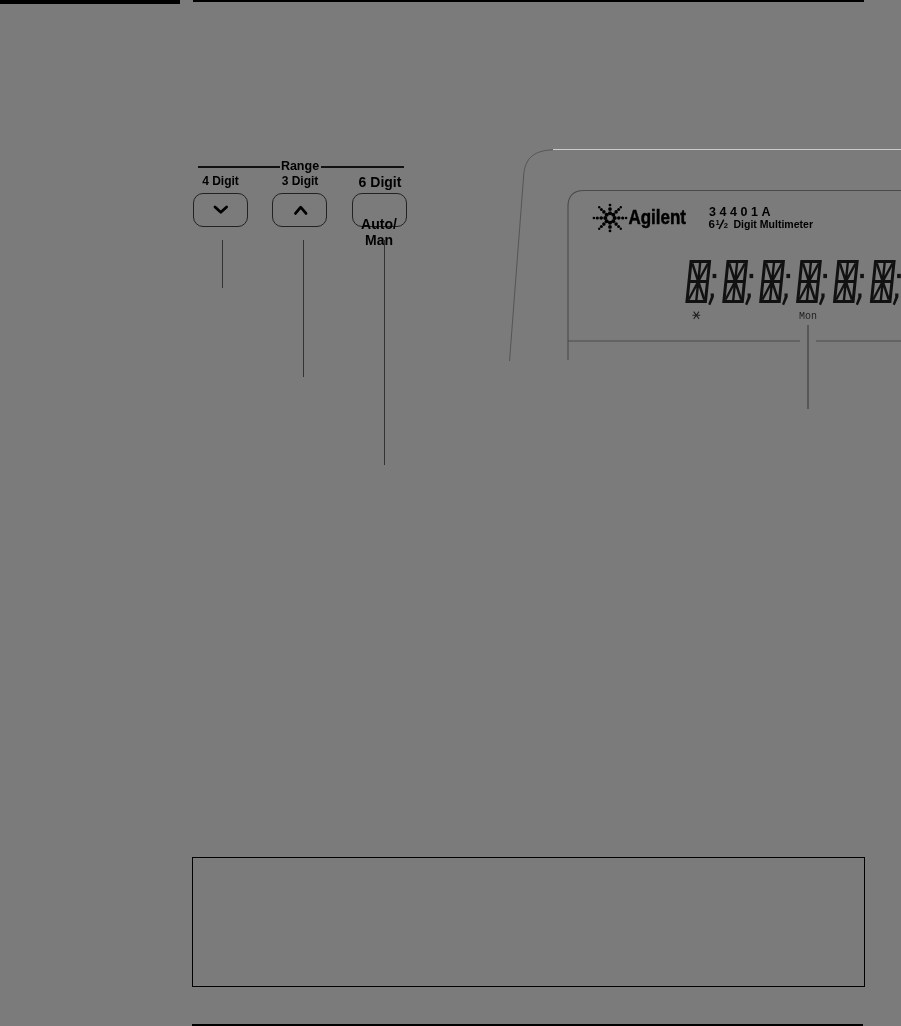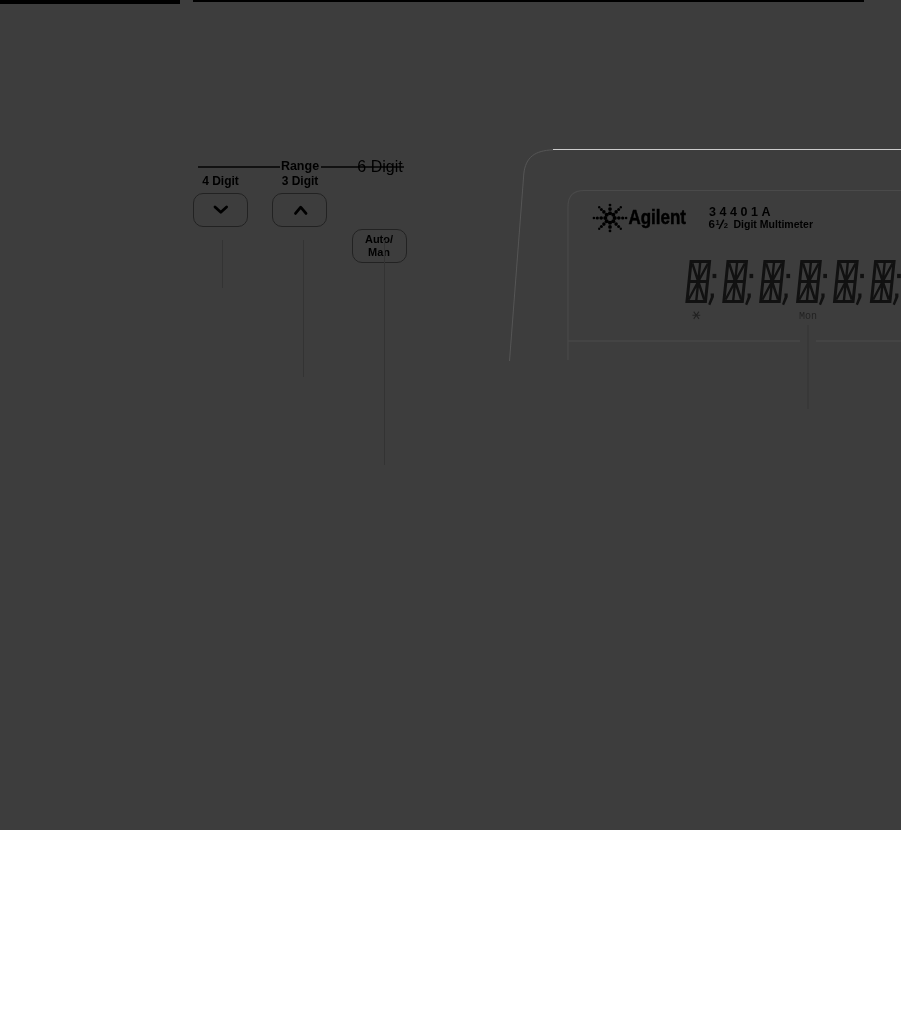--- a/index.html
+++ b/index.html
@@ -1,16 +1,16 @@
 <!DOCTYPE html>
 <html><head>
 <meta charset="utf-8">
 <style>
   html,body{margin:0;padding:0;background:#fff;}
-  .page{position:relative;width:901px;height:830px;background:#b91c1c;overflow:hidden;filter:grayscale(1);
+  .page{position:relative;width:901px;height:1026px;background:#3b82f6;overflow:hidden;filter:grayscale(1);
         font-family:"Liberation Sans",sans-serif;color:#000;}
   .abs{position:absolute;}
 </style>
 </head>
 <body>
 <div class="page">
 
   <div class="abs" style="left:0;top:0;width:180px;height:4px;background:#000;"></div>
 
   <div class="abs" style="left:193px;top:0;width:671px;height:2px;background:#000;"></div>
@@ -18,35 +18,35 @@
   <div class="abs" style="left:198px;top:165.5px;width:81.5px;height:2.7px;background:#111;"></div>
 
   <div class="abs" style="left:270px;top:159px;width:60px;text-align:center;font-size:12.5px;font-weight:bold;">Range</div>
 
   <div class="abs" style="left:320.5px;top:165.5px;width:83.5px;height:2.7px;background:#111;"></div>
 
   <div class="abs" style="left:190px;top:174px;width:61px;text-align:center;font-size:12px;font-weight:bold;">4 Digit</div>
 
   <div class="abs" style="left:270px;top:174px;width:60px;text-align:center;font-size:12px;font-weight:bold;">3 Digit</div>
 
-  <div class="abs" style="left:350px;top:158px;width:60px;text-align:center;font-size:16px;font-weight:normal;">6 Digit</div>
+  <div class="abs" style="left:350px;top:174px;width:60px;text-align:center;font-size:14px;font-weight:bold;">6 Digit</div>
 
   <div class="abs" style="left:193px;top:193px;width:55px;height:34px;border:1.2px solid #222;border-radius:10px;box-sizing:border-box;">
     <svg width="53" height="32" viewBox="0 0 53 32">
         <path d="M21 13 L26.8 18.2 L32.6 13" fill="none" stroke="#000" stroke-width="2.8" stroke-linecap="round" stroke-linejoin="round"></path>
       </svg>
   </div>
 
   <div class="abs" style="left:272px;top:193px;width:55px;height:34px;border:1.2px solid #222;border-radius:10px;box-sizing:border-box;">
     <svg width="53" height="32" viewBox="0 0 53 32">
         <path d="M22.5 19.4 L27.7 13.2 L33 19.4" fill="none" stroke="#000" stroke-width="2.8" stroke-linecap="round" stroke-linejoin="round"></path>
       </svg>
   </div>
 
-  <div class="abs" style="left:351.5px;top:193px;width:55px;height:34px;border:1.2px solid #222;border-radius:10px;box-sizing:border-box;text-align:center;font-size:11px;font-weight:bold;line-height:1.16;padding-top:3px;margin-top:36px;">Auto/<br>Man</div>
+  <div class="abs" style="left:351.5px;top:193px;width:55px;height:34px;border:1.2px solid #222;border-radius:10px;box-sizing:border-box;text-align:center;font-size:14px;font-weight:bold;line-height:1.16;padding-top:22px;">Auto/<br>Man</div>
 
   <div class="abs" style="left:222px;top:240px;width:1px;height:48px;background:#333;"></div>
 
   <div class="abs" style="left:303px;top:240px;width:1px;height:137px;background:#333;"></div>
 
   <div class="abs" style="left:383.5px;top:240px;width:1px;height:225px;background:#333;"></div>
 
   <svg class="abs" style="left:500px;top:140px;" width="401" height="290" viewBox="500 140 401 290">
 
     <path d="M553,149.5 L901,149.5" fill="none" stroke="#ccc" stroke-width="1.2"></path>

